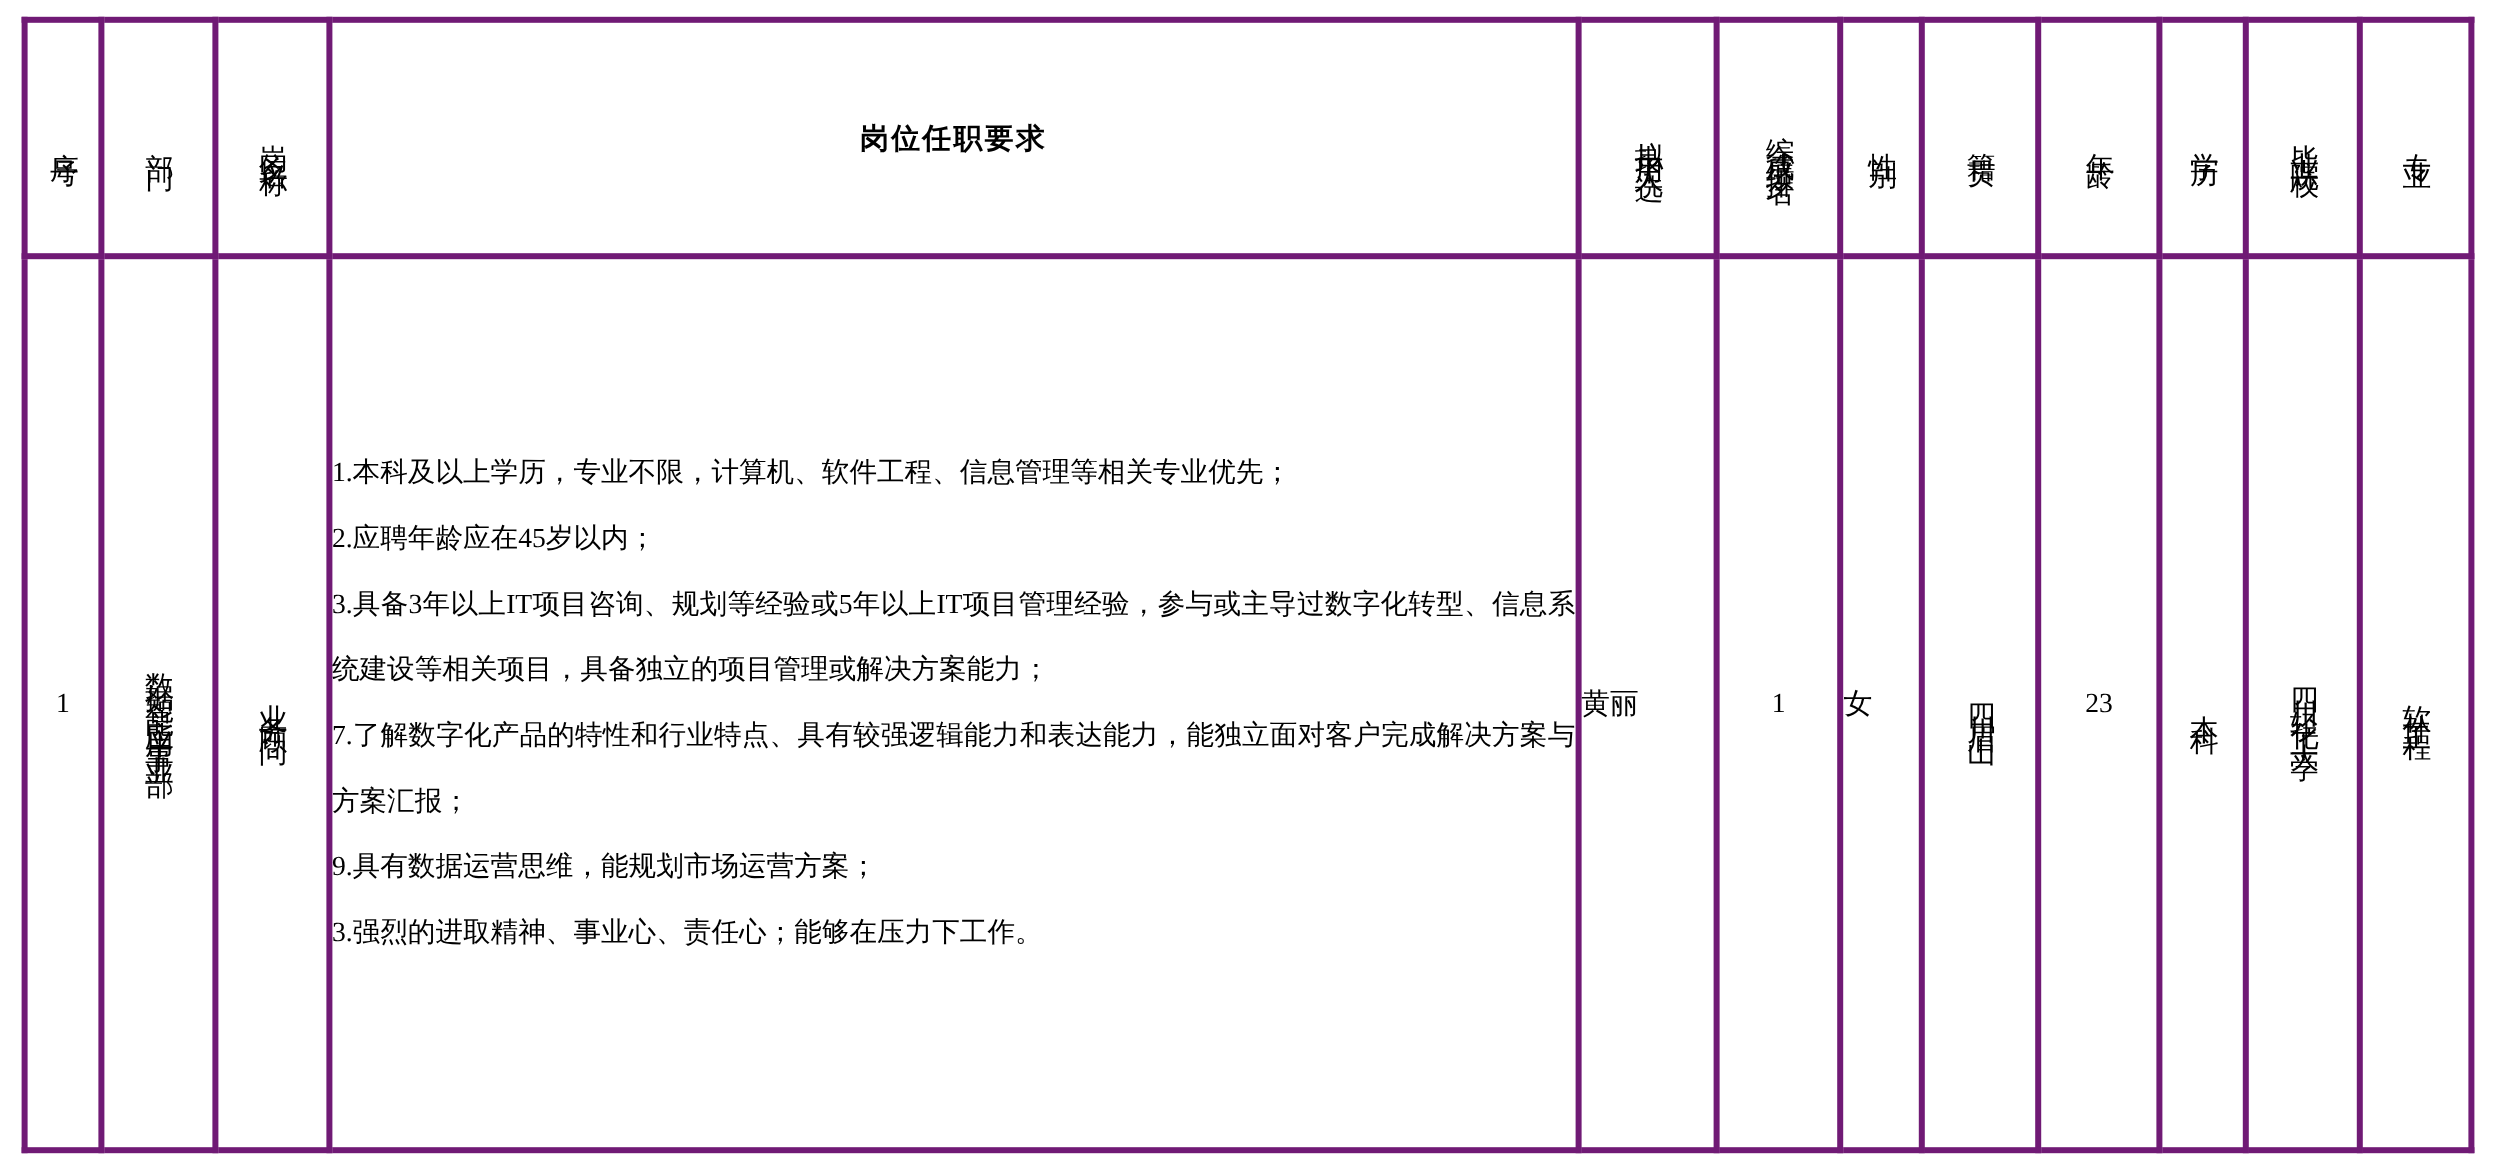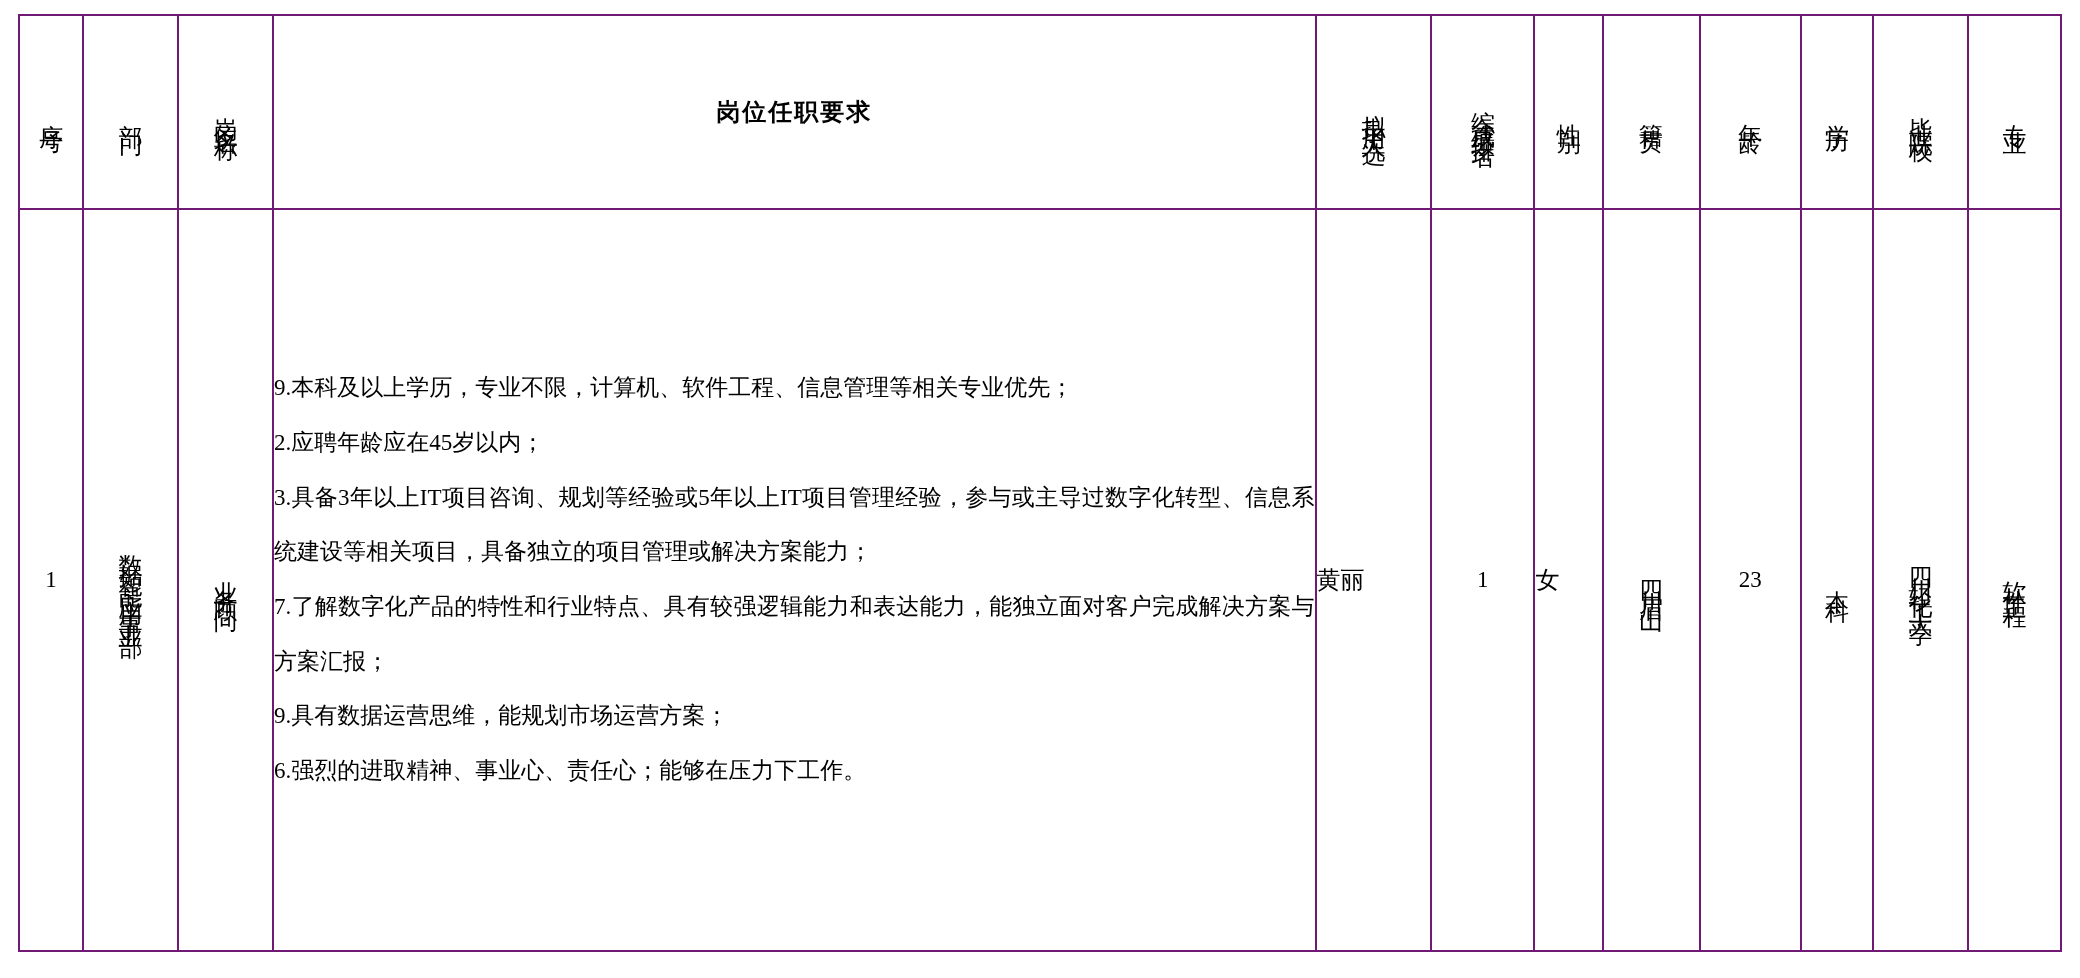--- a/index.html
+++ b/index.html
@@ -22,21 +22,21 @@
     padding: 14px 18px 0 18px;
   }
   table.recruit-table {
     border-collapse: collapse;
     table-layout: fixed;
     width: 2044px;
     margin: 0 auto;
   }
   table.recruit-table td,
   table.recruit-table th {
-    border: 2px solid #701a75;
+    border: 5px solid #701a75;
     vertical-align: middle;
     padding: 0;
     font-weight: normal;
   }
   .vwrap {
     display: flex;
     align-items: center;
     justify-content: center;
     height: 100%;
   }
@@ -202,26 +202,26 @@
           <div class="vwrap">
               <div class="vbody">数据智能应用事业部</div>
             </div>
         </td>
         <td>
           <div class="vwrap">
               <div class="vbody-2" style="max-height:130px">业务顾问</div>
             </div>
         </td>
         <td class="req-cell">
-          <p>9.本科及以上学历，专业不限，计算机、软件工程、信息管理等相关专业优先；</p>
+          <p>1.本科及以上学历，专业不限，计算机、软件工程、信息管理等相关专业优先；</p>
           <p>2.应聘年龄应在45岁以内；</p>
           <p>3.具备3年以上IT项目咨询、规划等经验或5年以上IT项目管理经验，参与或主导过数字化转型、信息系统建设等相关项目，具备独立的项目管理或解决方案能力；</p>
           <p>7.了解数字化产品的特性和行业特点、具有较强逻辑能力和表达能力，能独立面对客户完成解决方案与方案汇报；</p>
           <p>9.具有数据运营思维，能规划市场运营方案；</p>
-          <p>6.强烈的进取精神、事业心、责任心；能够在压力下工作。</p>
+          <p>3.强烈的进取精神、事业心、责任心；能够在压力下工作。</p>
         </td>
         <td class="center-cell">黄丽</td>
         <td class="num-cell">1</td>
         <td class="center-cell">女</td>
         <td>
           <div class="vwrap">
               <div class="vbody-2" style="max-height:70px">四川眉山</div>
             </div>
         </td>
         <td class="num-cell">23</td>

